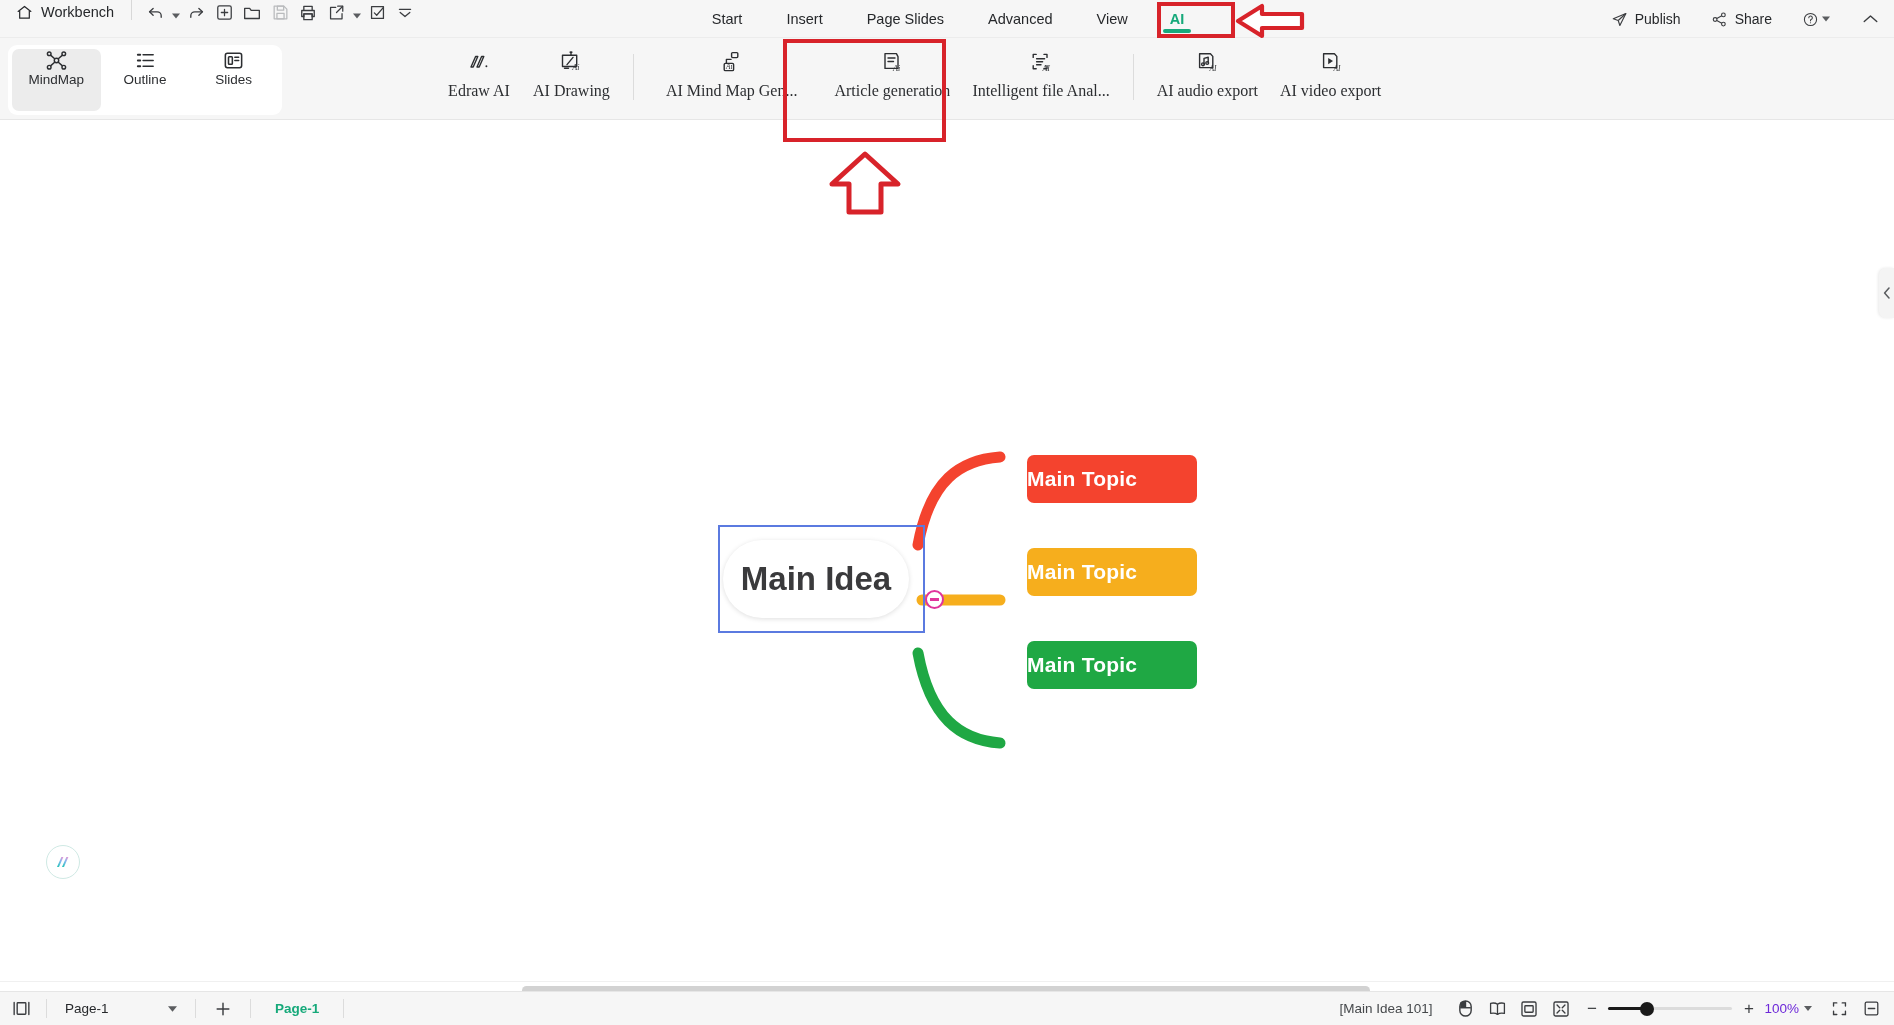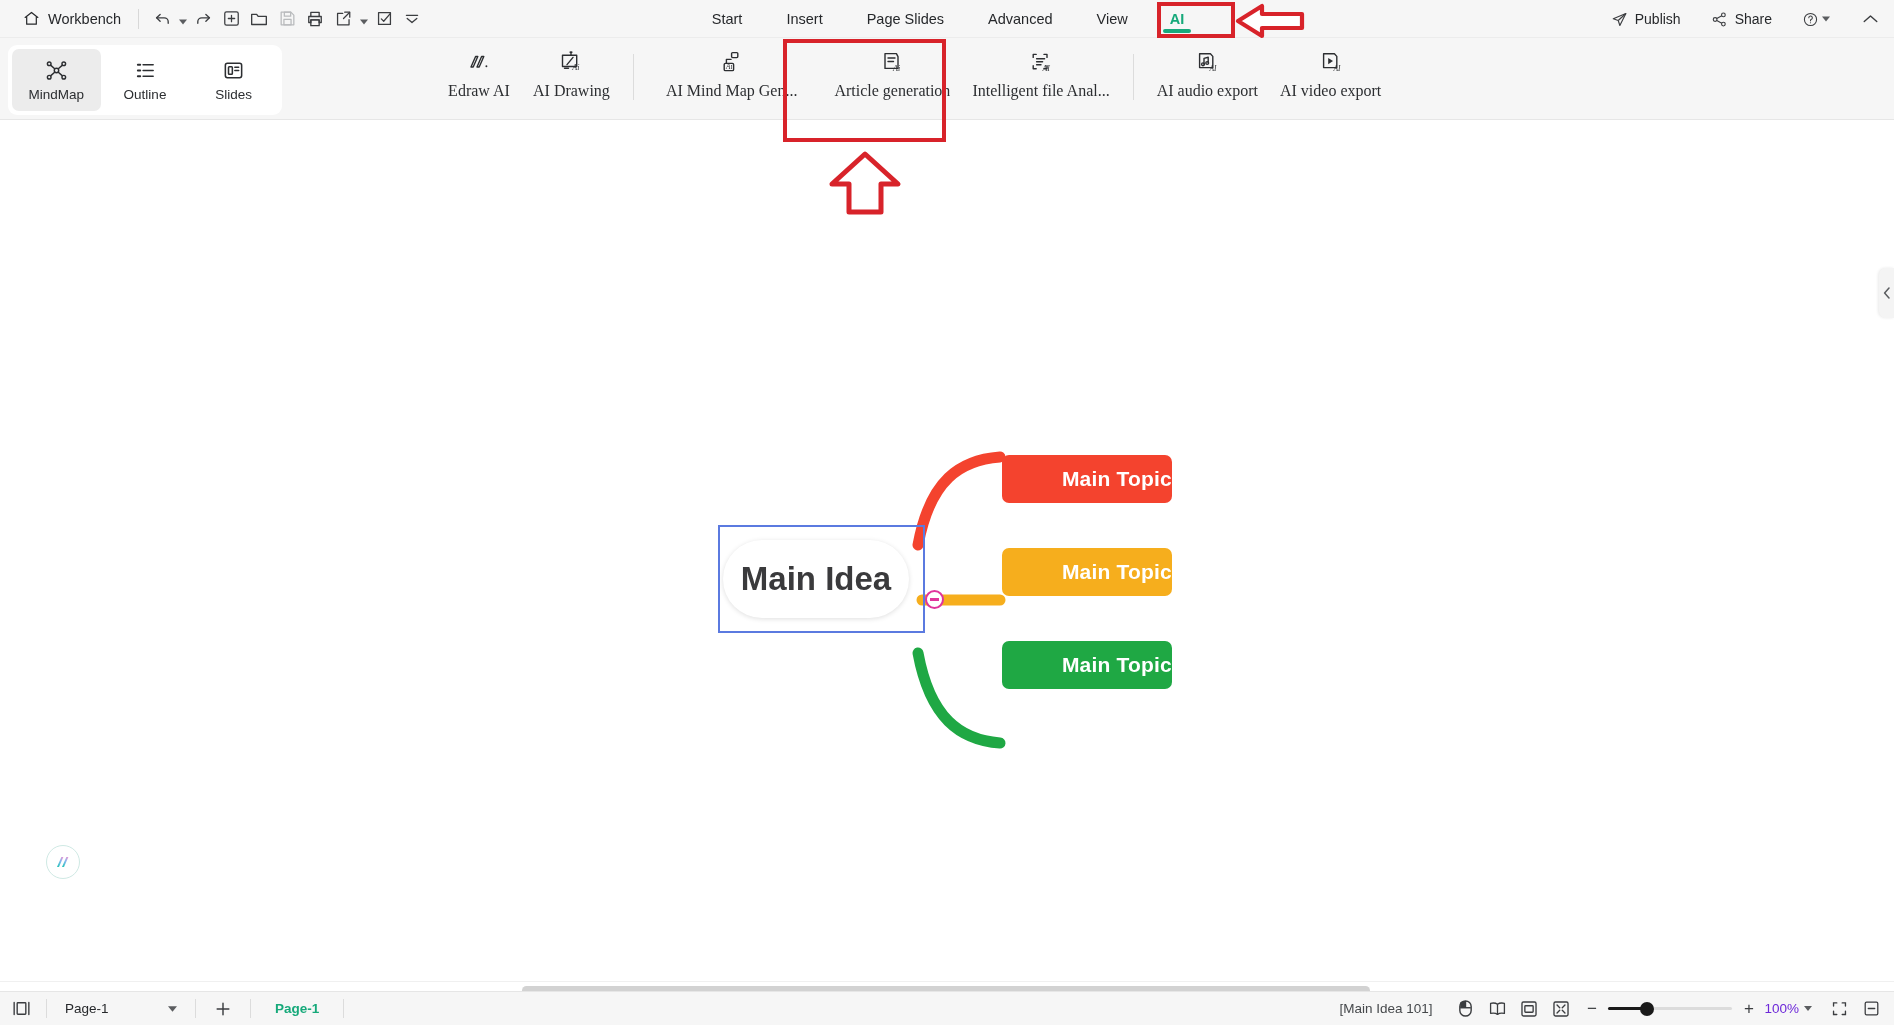--- a/index.html
+++ b/index.html
@@ -12,21 +12,21 @@
   }
   .app { position: relative; width: 1894px; height: 1025px; }
 
   
   .topbar {
     position: absolute; top: 0; left: 0; width: 1894px; height: 38px;
     background: #f6f6f6;
     display: flex; align-items: center;
     border-bottom: 1px solid #ececec;
   }
-  .tb-left { display: flex; align-items: center; height: 38px; padding-left: 15px; }
+  .tb-left { display: flex; align-items: flex-start; height: 38px; padding-left: 8px; }
   .home-btn {
     display: flex; align-items: center; gap: 8px;
     padding: 4px 8px; border-radius: 4px; cursor: pointer;
   }
   .home-label { font-size: 14.5px; color: #26282b; }
   .tb-sep { width: 1px; height: 20px; background: #d8d8d8; margin: 0 9px; }
   .tb-icon {
     width: 28px; height: 26px; display: flex; align-items: center; justify-content: center;
     cursor: pointer; border-radius: 3px; color: #3b3d40;
   }
@@ -70,22 +70,22 @@
     background: #f6f6f6; border-bottom: 1px solid #e6e6e6;
   }
   .view-card {
     position: absolute; left: 8px; top: 7px;
     width: 274px; height: 70px;
     background: #ffffff; border-radius: 9px;
     display: flex; align-items: center; padding: 0 4px;
   }
   .view-btn {
     width: 108px; height: 62px; border-radius: 7px;
-    display: flex; flex-direction: column; align-items: center; justify-content: center;
-    gap: 5px; cursor: pointer; color: #2c2e31;
+    display: flex; flex-direction: column; align-items: center; justify-content: flex-start;
+    cursor: pointer; color: #2c2e31;
   }
   .view-btn.active { background: #ececec; }
   .view-btn .lbl { font-size: 13.5px; }
 
   .ai-items {
     position: absolute; left: 436px; top: 4px;
     display: flex; align-items: flex-start; height: 76px;
   }
   .ai-btn {
     min-width: 86px; height: 72px; padding: 7px 11px 0 11px;
@@ -101,23 +101,24 @@
   }
   .redarrow { position: absolute; z-index: 41; pointer-events: none; }
 
   
   .canvas {
     position: absolute; top: 120px; left: 0; width: 1894px; height: 855px;
     background: #ffffff; overflow: hidden;
   }
   .node {
     position: absolute; border-radius: 7px;
-    display: flex; align-items: center; justify-content: flex-end;
+    display: flex; align-items: center; justify-content: flex-start;
     color: #ffffff; font-size: 21px; font-weight: bold;
     letter-spacing: 0.2px;
+    margin-left: 25px;
   }
   .center-sel {
     position: absolute; border: 2.2px solid #5b7ae0; background: transparent;
   }
   .center-pill {
     position: absolute; background: #ffffff; border-radius: 60px;
     box-shadow: 0 1px 5px rgba(0,0,0,0.13);
     display: flex; align-items: center; justify-content: center;
     color: #3a3a3c; font-size: 33px; font-weight: bold;
   }

